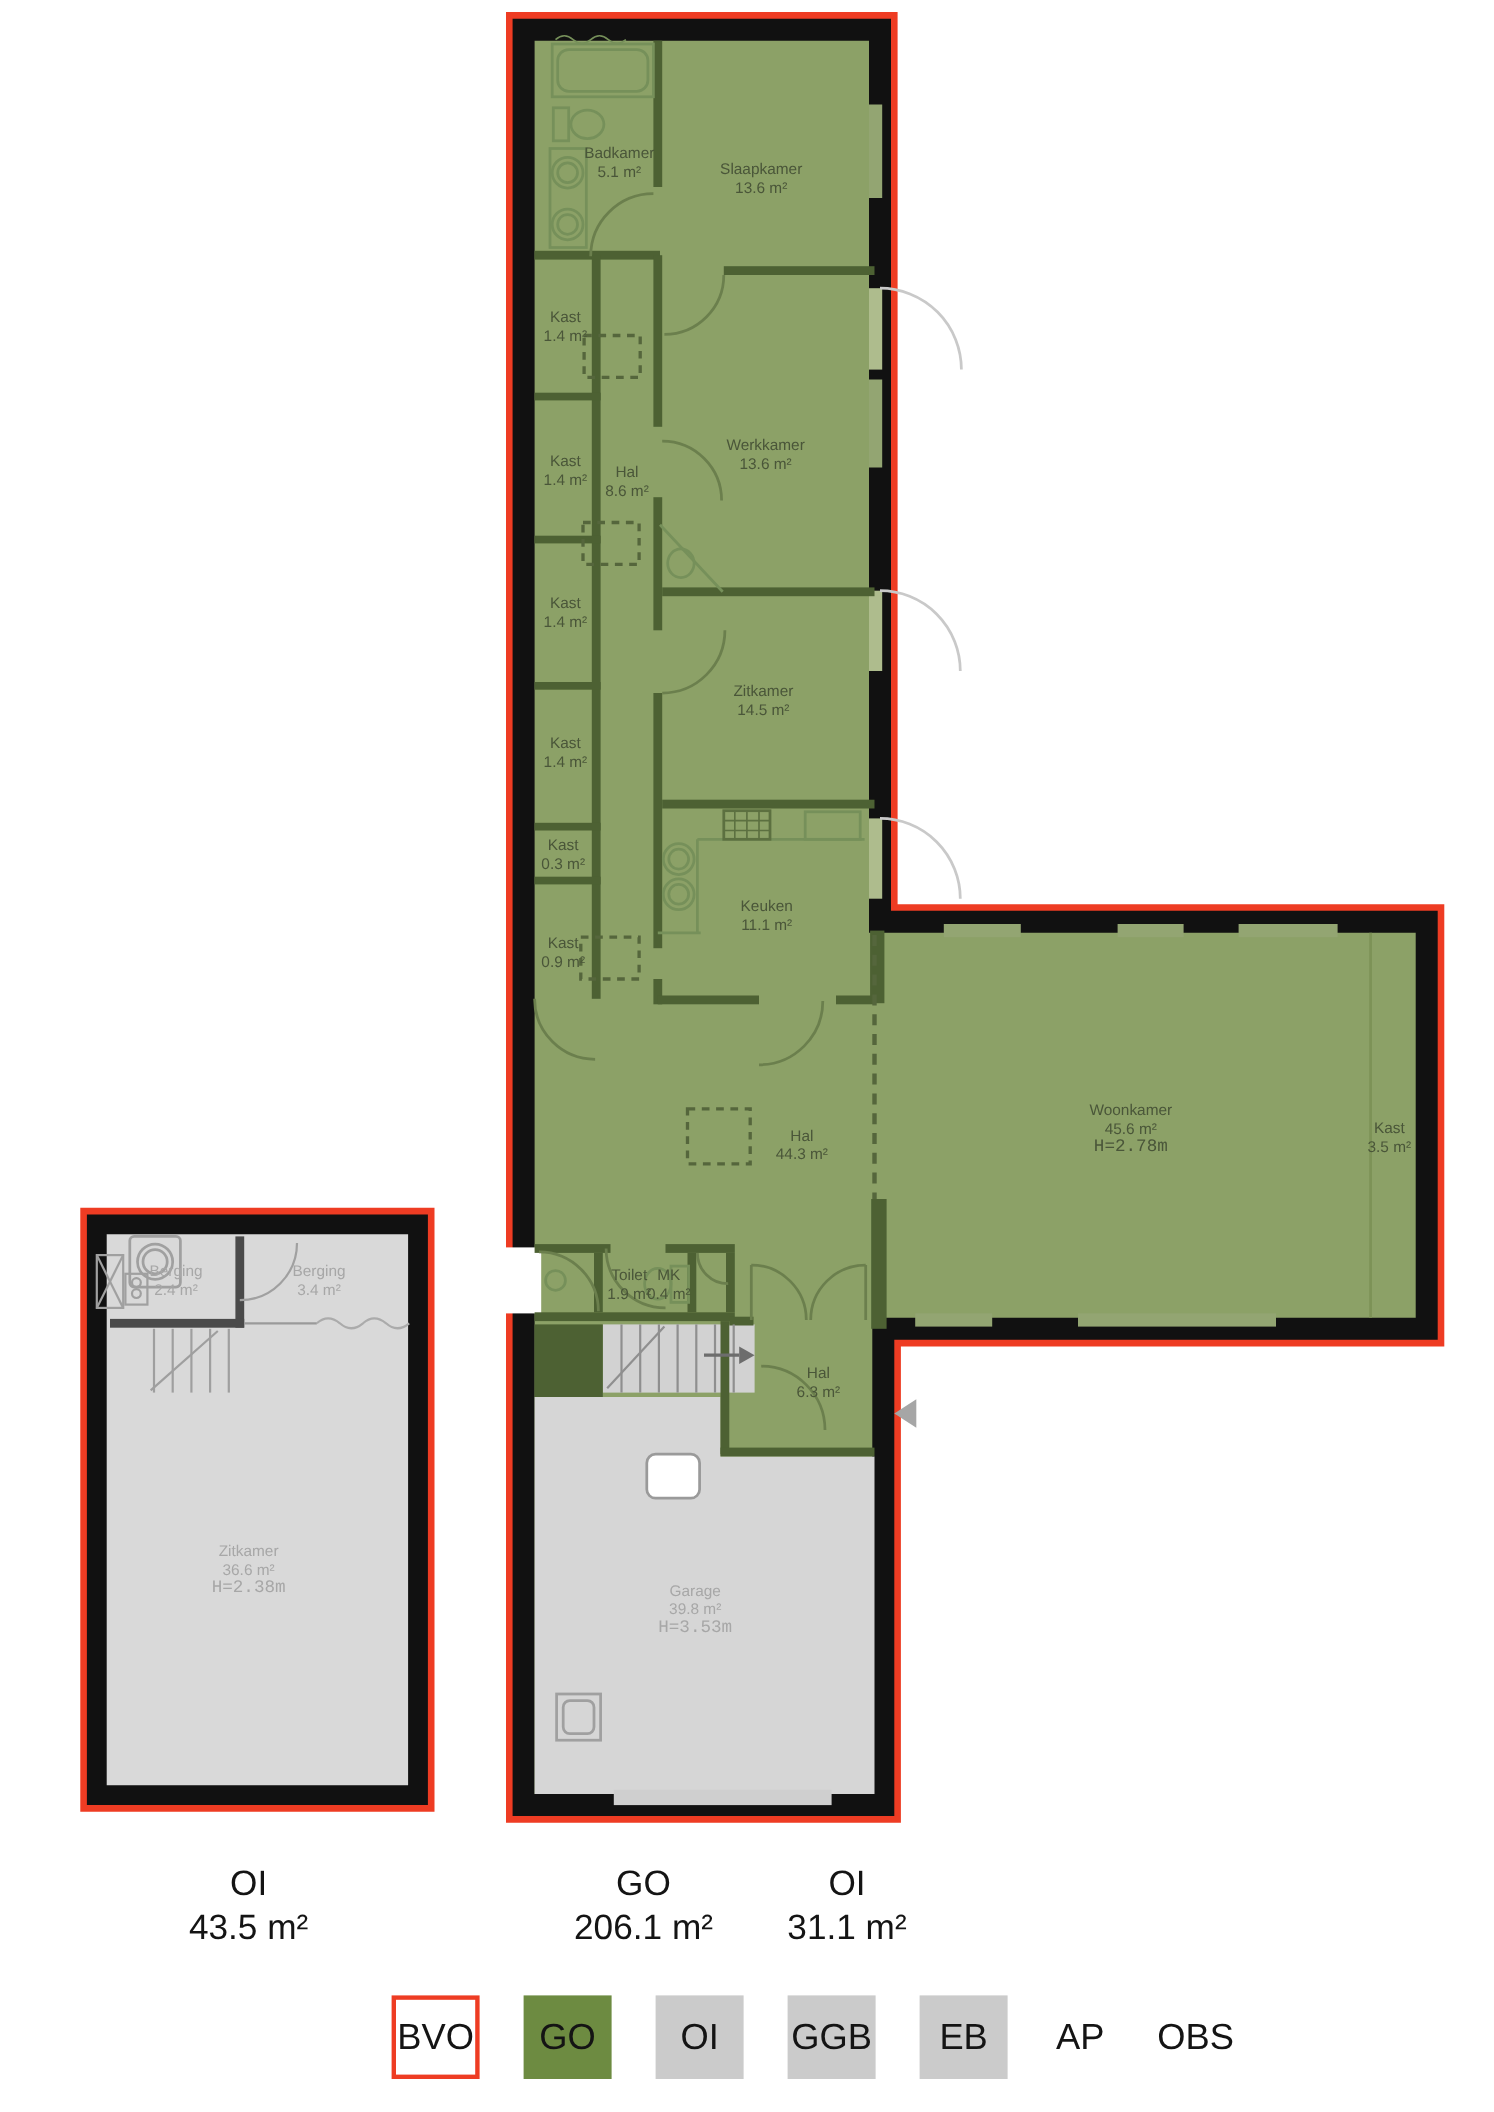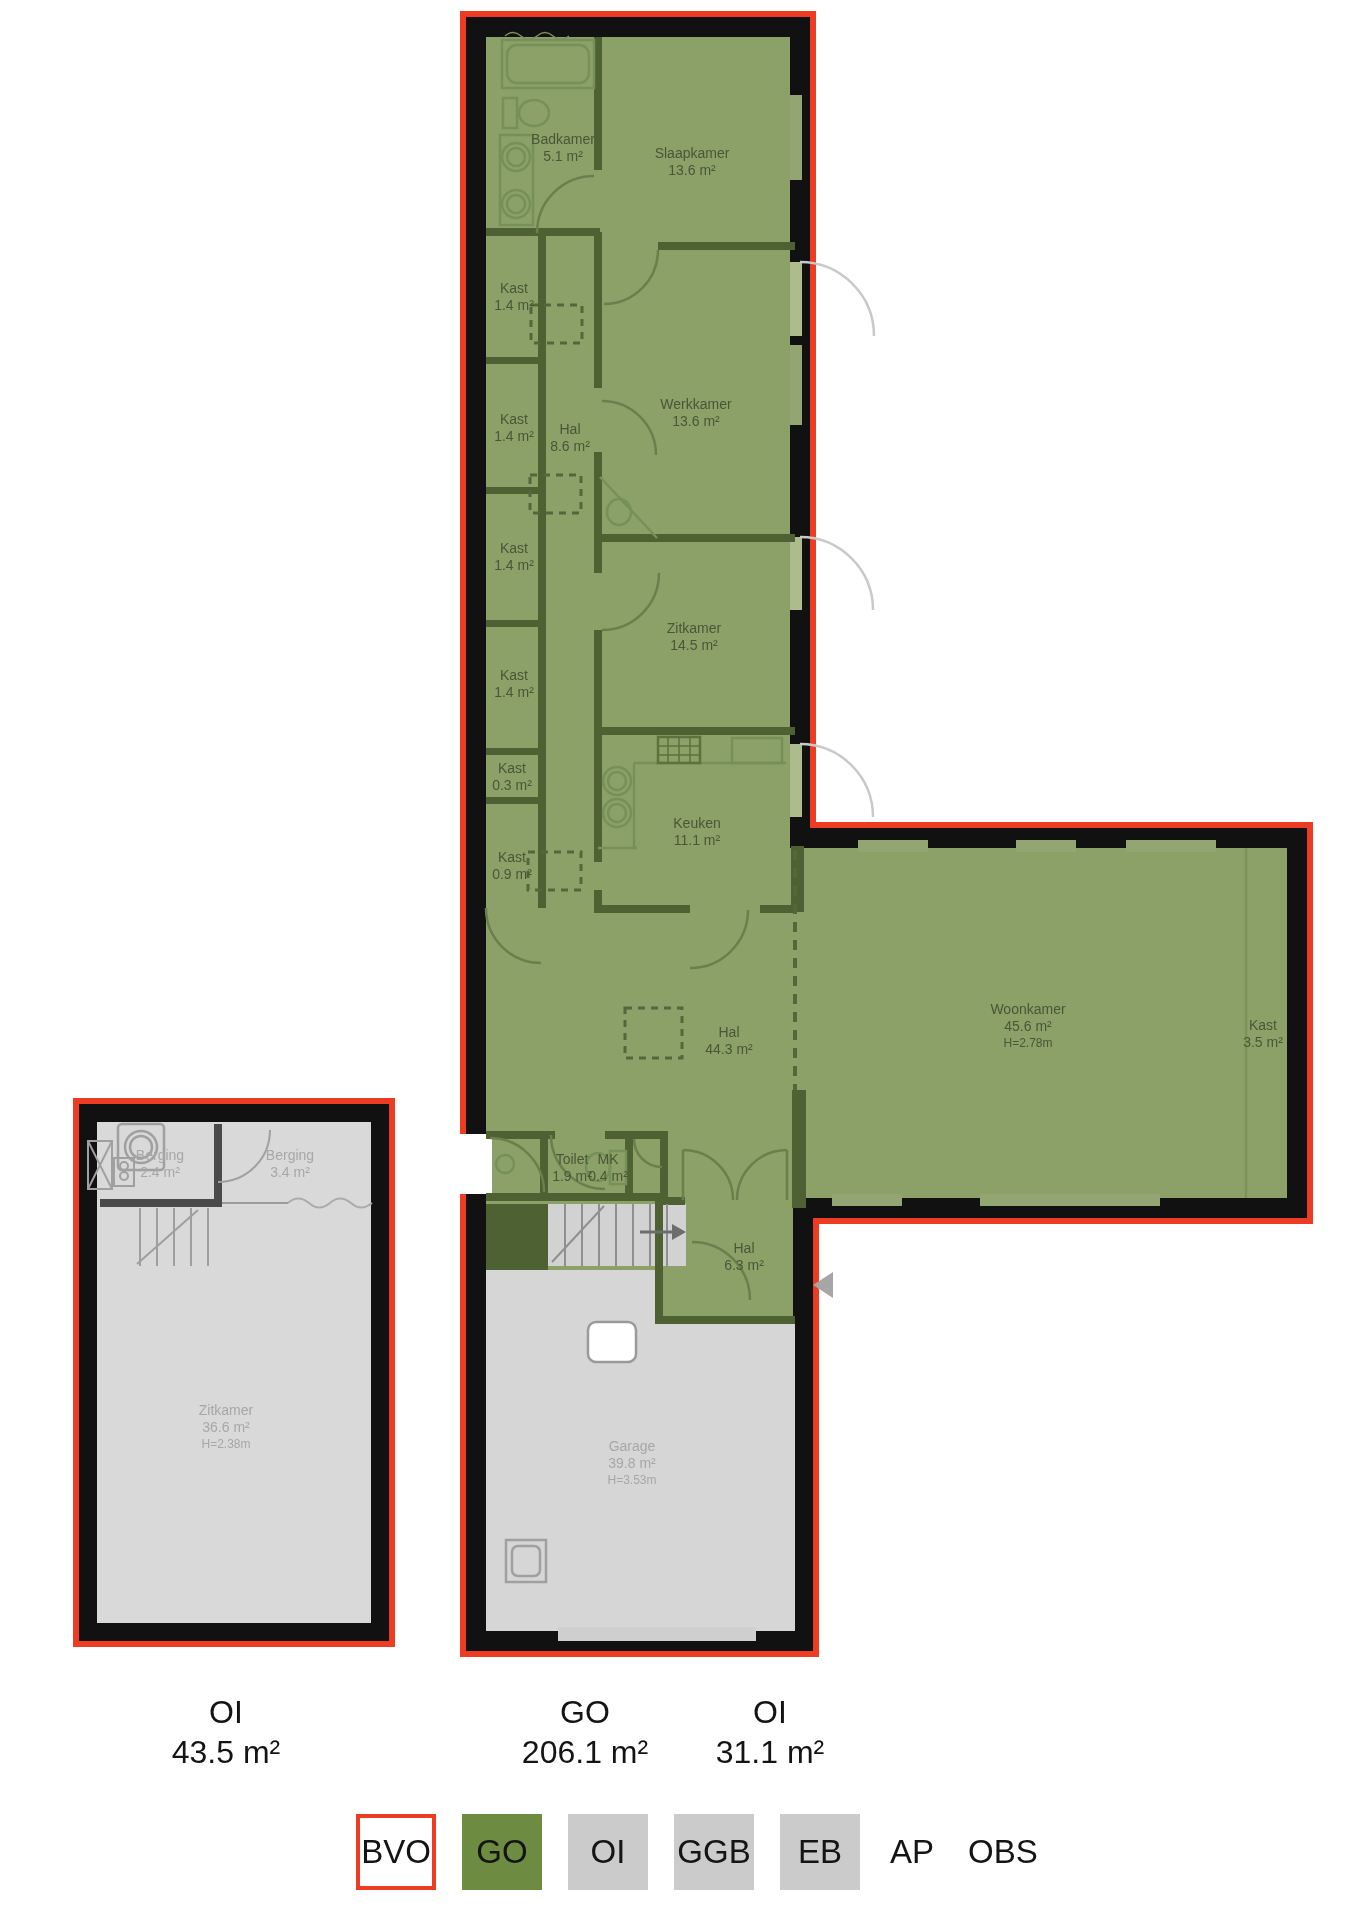--- a/index.html
+++ b/index.html
@@ -1,25 +1,25 @@
 <!DOCTYPE html>
 <html><head>
 <meta charset="utf-8">
 <style>
   html,body{margin:0;padding:0;background:#ffffff;}
   #canvas{position:relative;width:1358px;height:1920px;background:#ffffff;overflow:hidden;
           font-family:"Liberation Sans",sans-serif;}
   #plan-svg{position:absolute;left:0;top:0;}
   .rlabel{position:absolute;transform:translate(-50%,-50%);text-align:center;
           font-size:14px;line-height:17px;color:#4a5639;white-space:nowrap;}
-  .rlabel .hline{font-size:12px;}
+  .rlabel .hline{font-size:16px;font-family:Liberation Mono, monospace;}
   .rlabel.grey{color:#a7a7a7;}
   .total{position:absolute;transform:translateX(-50%);text-align:center;
          font-size:32px;line-height:40px;color:#141414;}
-  #legend{position:absolute;left:356px;top:1814px;display:flex;gap:26px;align-items:center;}
+  #legend{position:absolute;left:356px;top:1814px;display:flex;gap:40px;align-items:center;}
   .chip{width:80px;height:76px;display:flex;align-items:center;justify-content:center;
         font-size:33px;color:#141414;box-sizing:border-box;}
   .chip.bvo{background:#ffffff;border:4px solid #ee3c23;}
   .chip.go{background:#6d8b41;}
   .chip.oi{background:#cbcbcb;}
   .chip.plain{background:none;width:auto;padding:0 4px;}
 </style>
 </head>
 <body>
 

